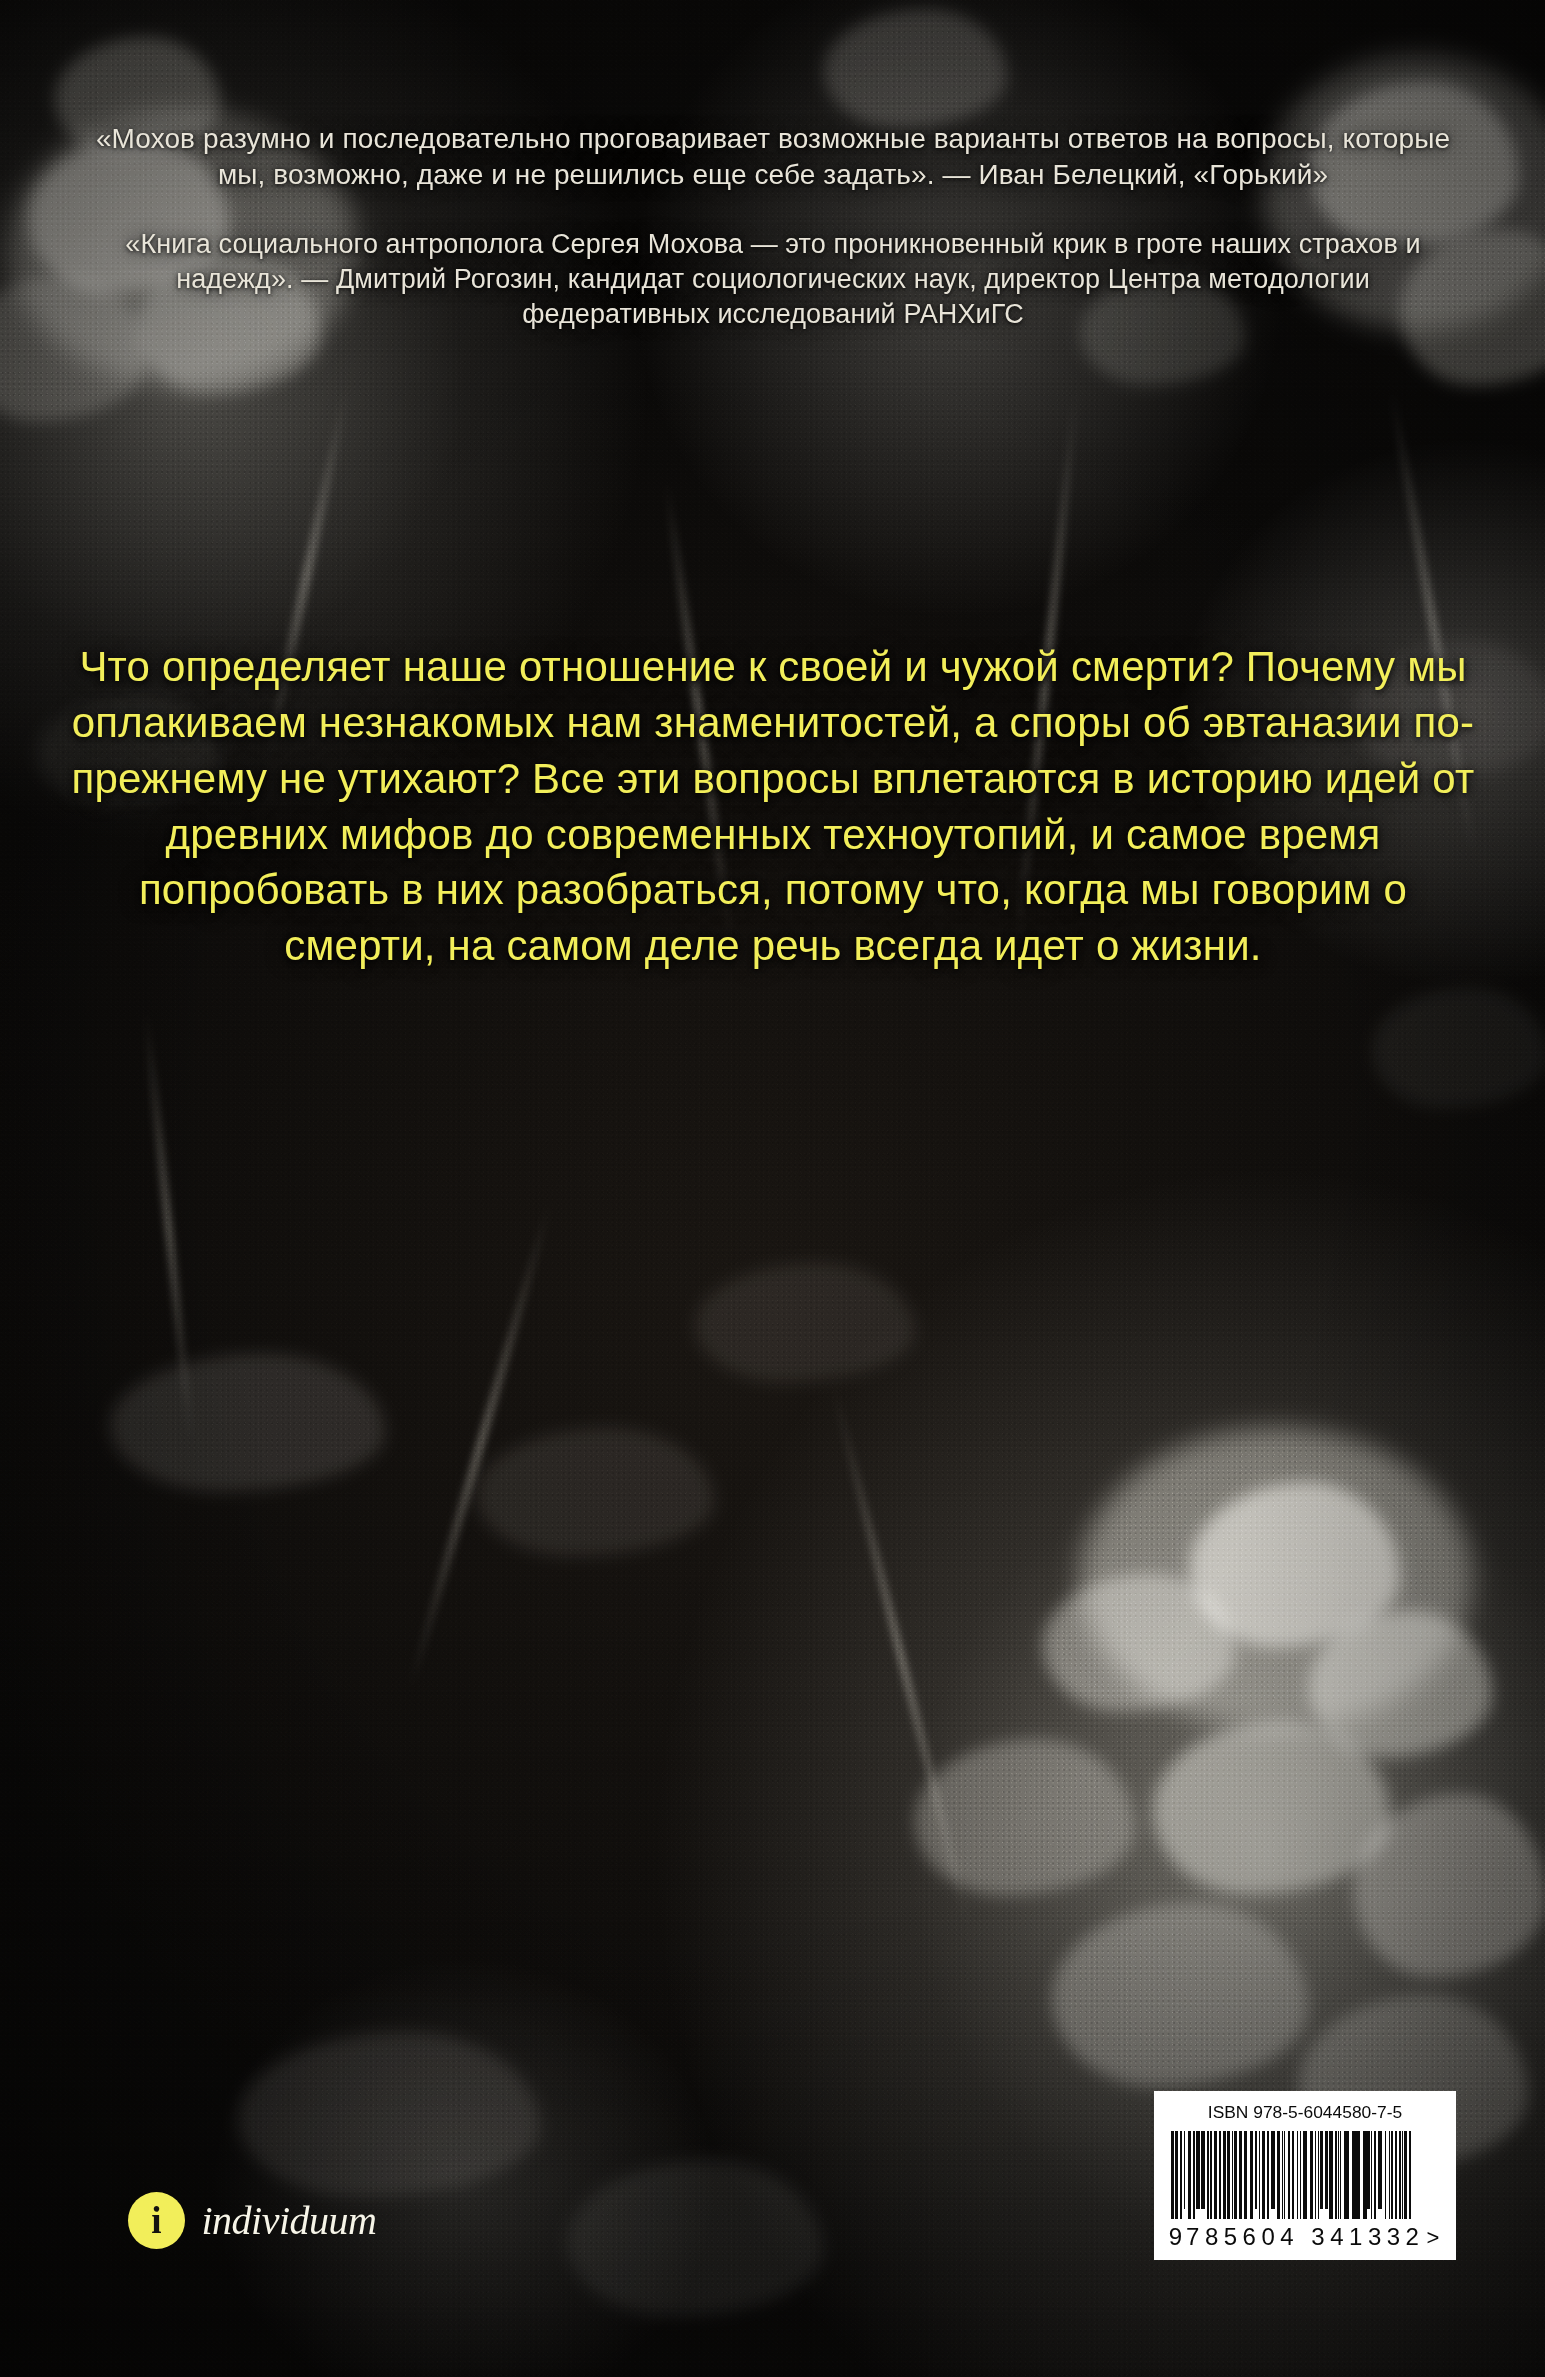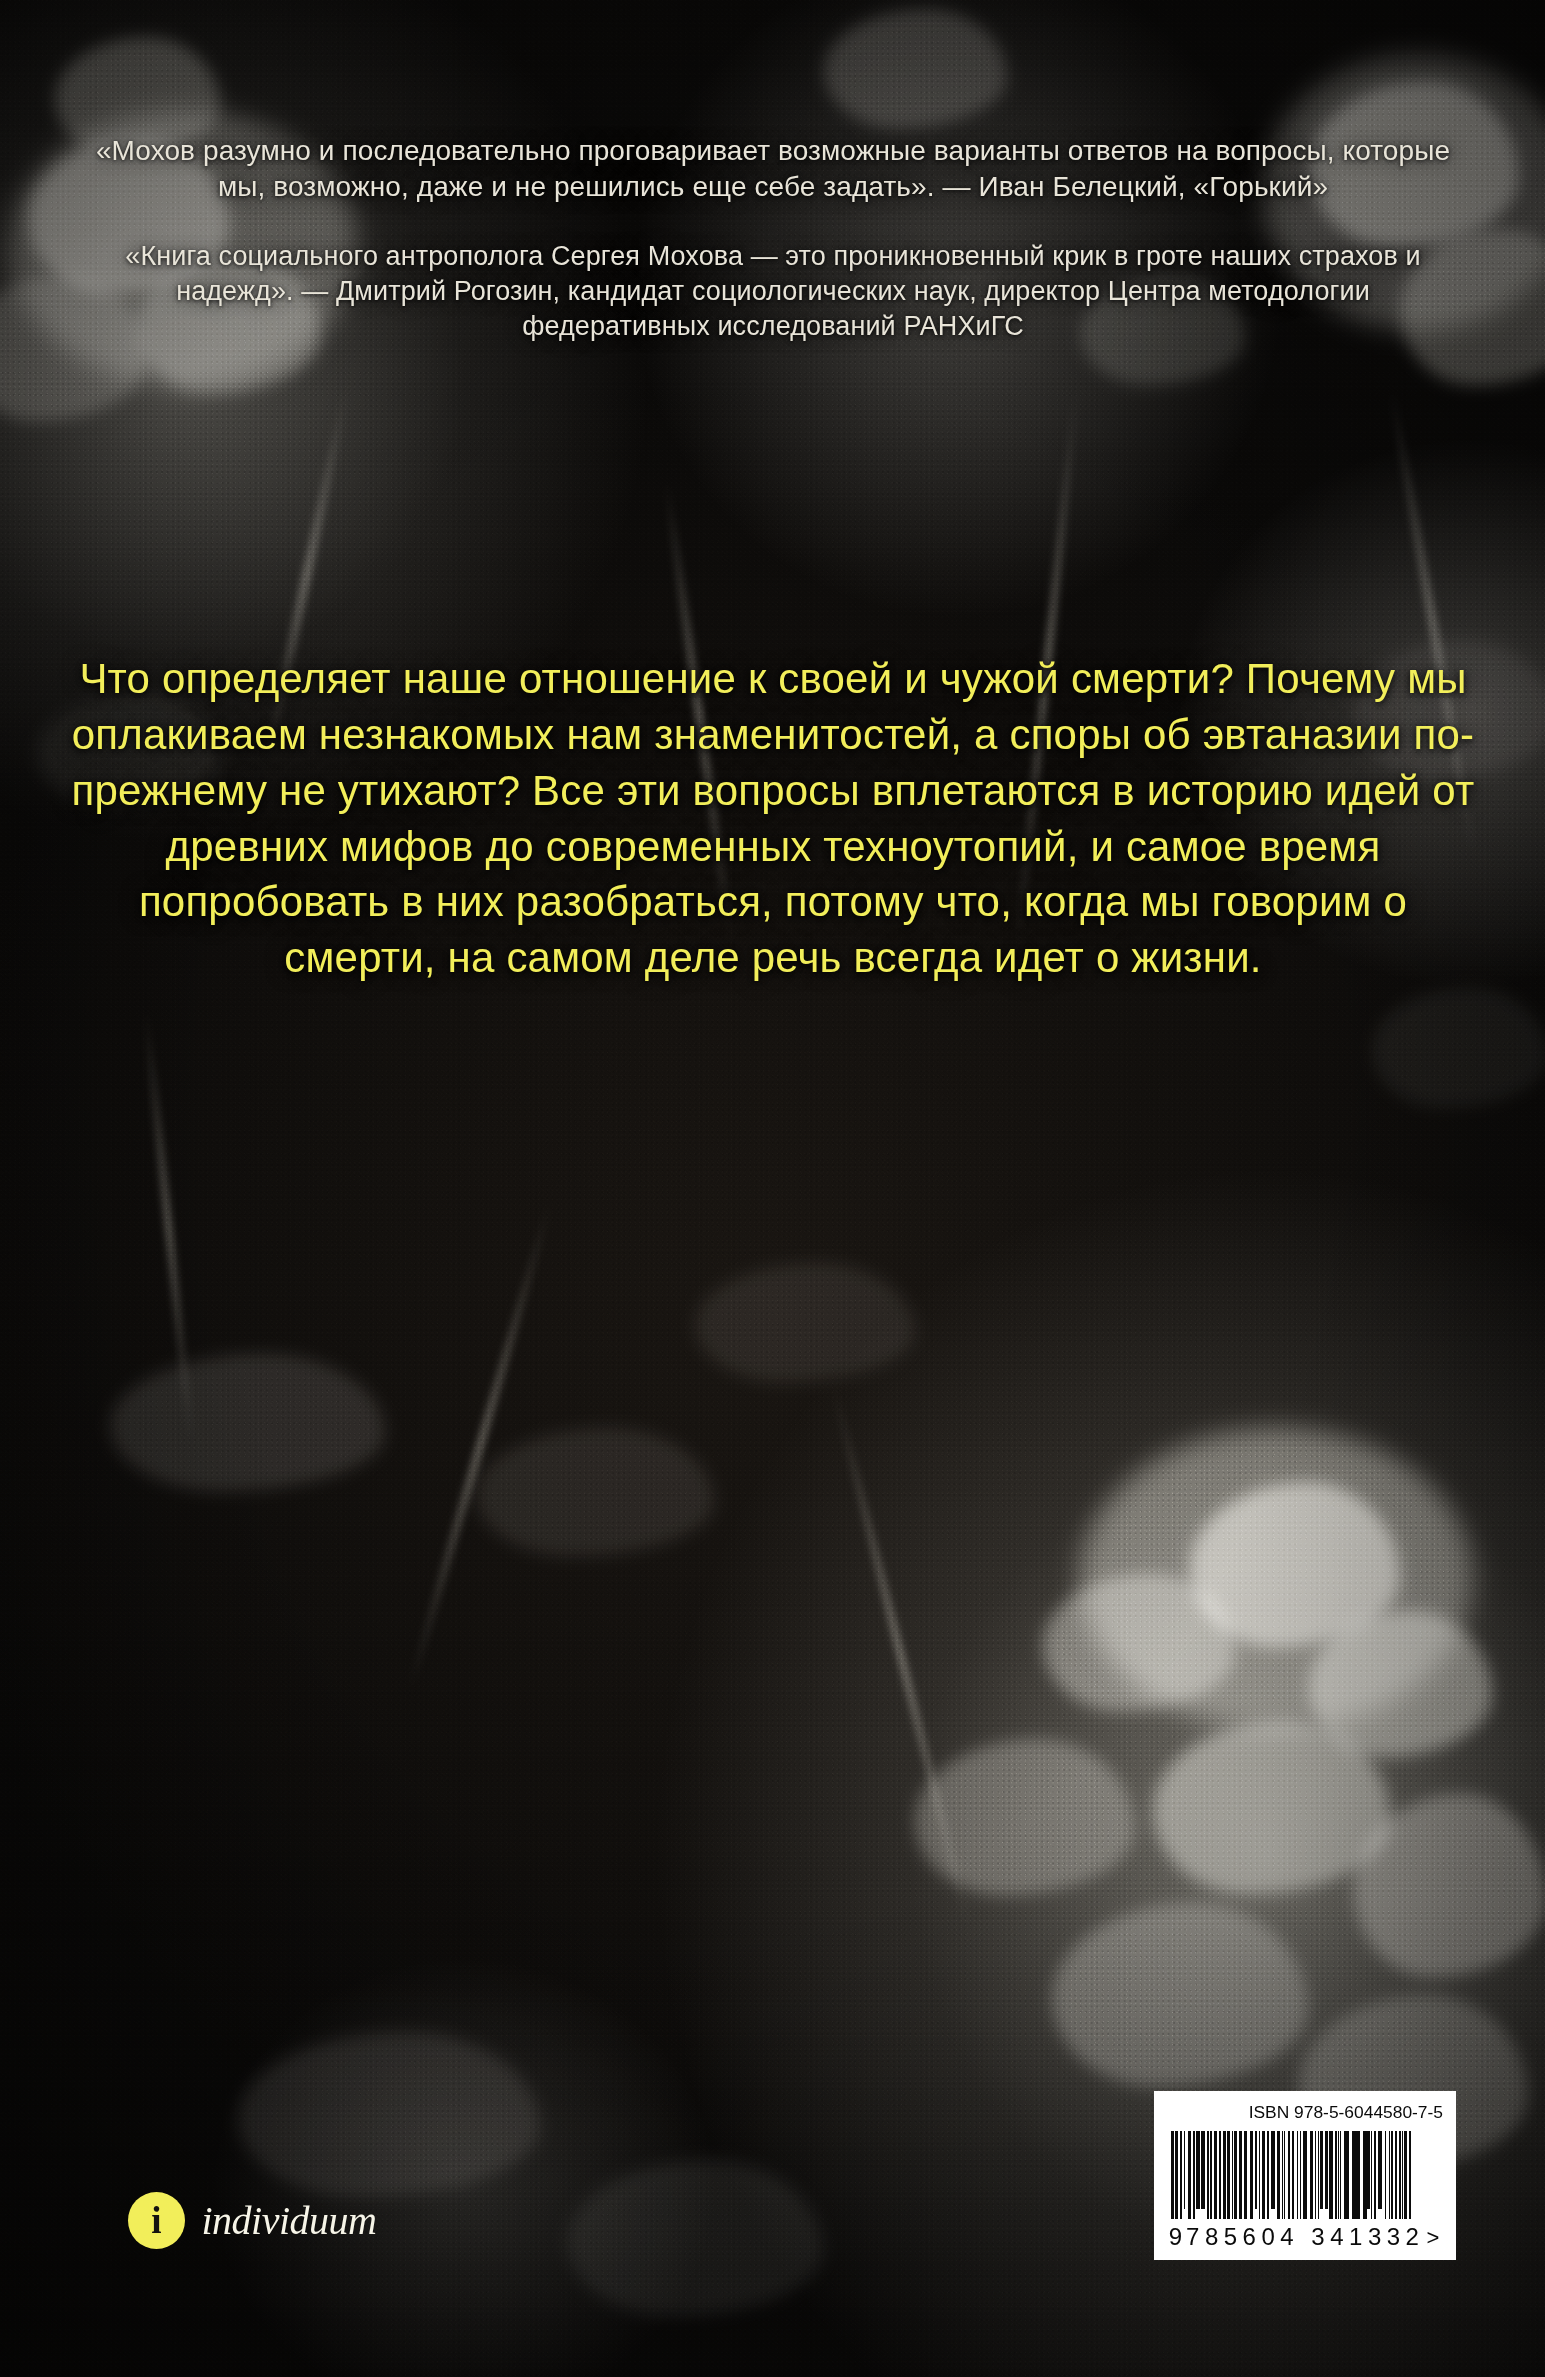--- a/index.html
+++ b/index.html
@@ -78,21 +78,20 @@
     position: absolute;
     inset: 0;
     background: radial-gradient(ellipse 78% 72% at 50% 48%, rgba(0,0,0,0) 45%, rgba(0,0,0,0.55) 100%);
     pointer-events: none;
   }
 
   
   .content {
     position: absolute;
     inset: 0;
-    margin-top: 12px;
   }
 
   .blurbs {
     position: absolute;
     left: 88px;
     right: 88px;
     top: 121px;
     text-align: center;
   }
   .blurb {
@@ -174,21 +173,21 @@
     right: 90px;
     bottom: 117px;
     width: 302px;
     background: #ffffff;
     padding: 11px 13px 9.2px 13px;
     box-sizing: border-box;
   }
   .isbn-text {
     color: #0b0b0b;
     font-size: 17.4px;
-    text-align: right;
+    text-align: center;
     margin-bottom: 8.2px;
     font-family: "Liberation Sans", sans-serif;
   }
   .bars {
     height: 88px;
     display: flex;
     align-items: stretch;
     gap: 0;
     padding: 0 3.7px;
   }

